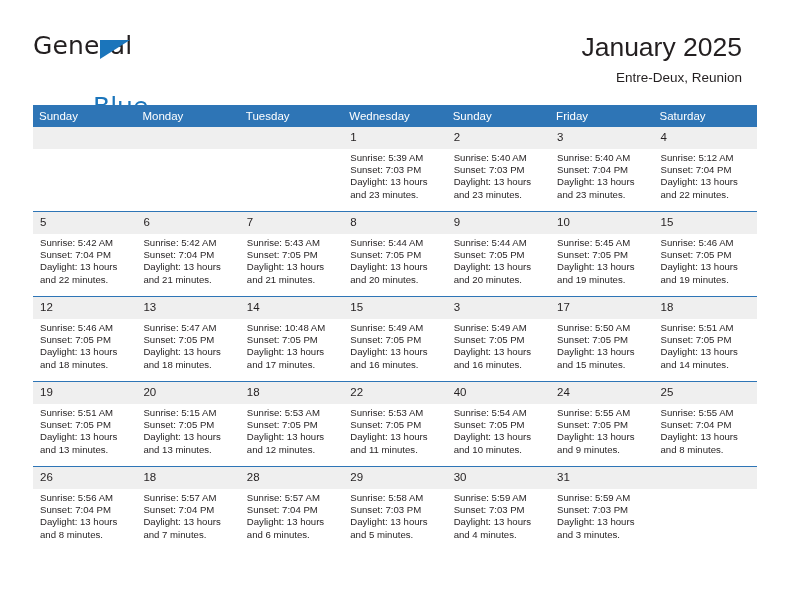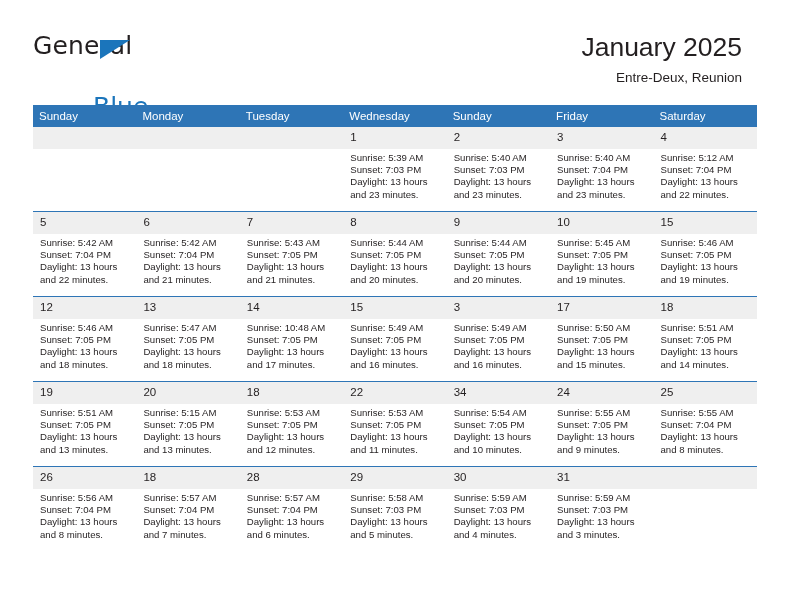--- a/index.html
+++ b/index.html
@@ -404,21 +404,21 @@
           <td>
             <div class="daynum">22</div>
             <div class="daybody">
               <div>Sunrise: 5:53 AM</div>
               <div>Sunset: 7:05 PM</div>
               <div class="dl">Daylight: 13 hours</div>
               <div class="dl">and 11 minutes.</div>
             </div>
           </td>
           <td>
-            <div class="daynum">34</div>
+            <div class="daynum">40</div>
             <div class="daybody">
               <div>Sunrise: 5:54 AM</div>
               <div>Sunset: 7:05 PM</div>
               <div class="dl">Daylight: 13 hours</div>
               <div class="dl">and 10 minutes.</div>
             </div>
           </td>
           <td>
             <div class="daynum">24</div>
             <div class="daybody">

